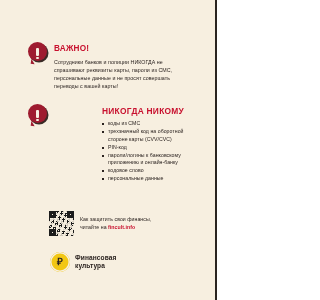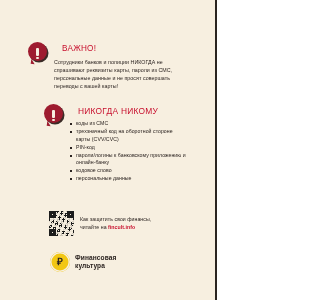--- a/index.html
+++ b/index.html
@@ -81,25 +81,25 @@
     bottom: -3.5px;
     width: 2.5px;
     height: 2.5px;
     background: #f7efe0;
     border-radius: 50%;
   }
 
   
   .heading {
     color: #c8102e;
-    font-weight: normal;
+    font-weight: bold;
     font-size: 8.2px;
     line-height: 9.6px;
     letter-spacing: 0.25px;
-    margin: 0 0 4px 8px;
+    margin: 0 0 4px 0;
     text-transform: uppercase;
   }
   .heading.two-line {
     font-size: 8.4px;
     line-height: 10.2px;
   }
 
   
   .body-text {
     color: #2b2320;
@@ -247,21 +247,21 @@
       <div class="bubble">
         <span class="bubble-bang"></span>
       </div>
     </div>
     <div class="text-col">
       <p class="heading">ВАЖНО!</p>
       <p class="body-text">Сотрудники банков и полиции НИКОГДА не спрашивают реквизиты карты, пароли из СМС, персональные данные и не просят совершать переводы с вашей карты!</p>
     </div>
   </div>
 
-  <div class="block" style="left:44px; top:104px; width:160px;">
+  <div class="block" style="left:28px; top:104px; width:160px;gap:48px;">
     <div class="icon-col">
       <div class="bubble">
         <span class="bubble-bang"></span>
       </div>
     </div>
     <div class="text-col">
       <p class="heading two-line">
         <span>НИКОГДА НИКОМУ</span><br>
       </p>
       <ul class="bullet-list">

